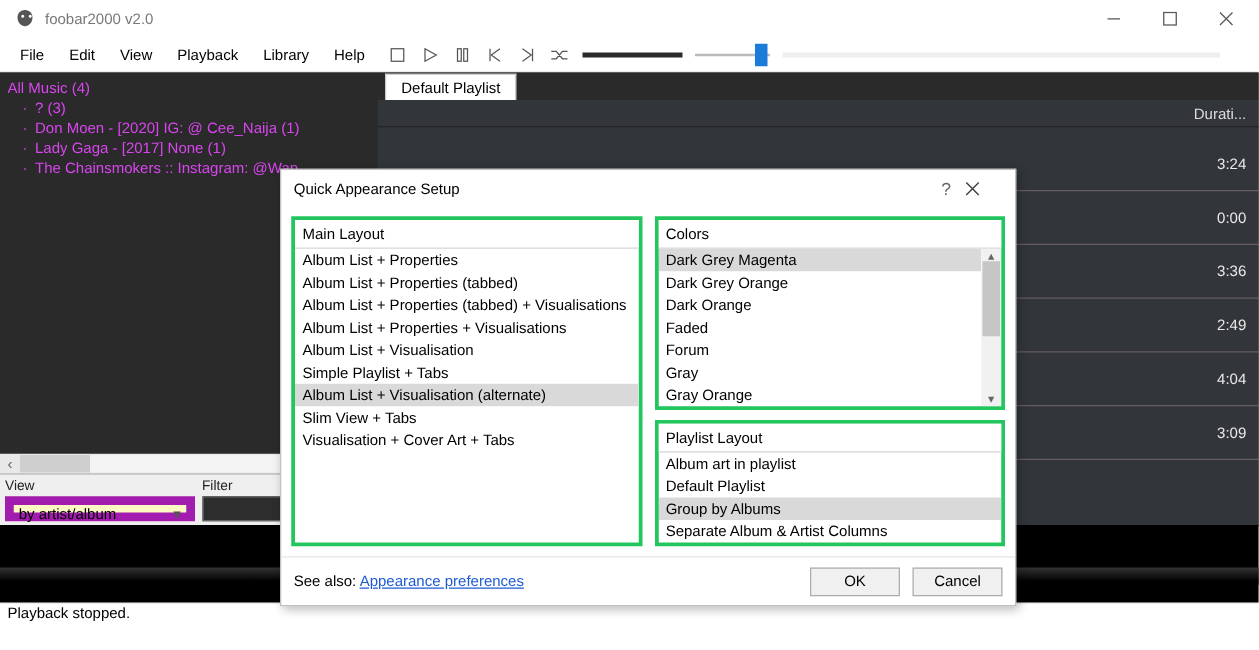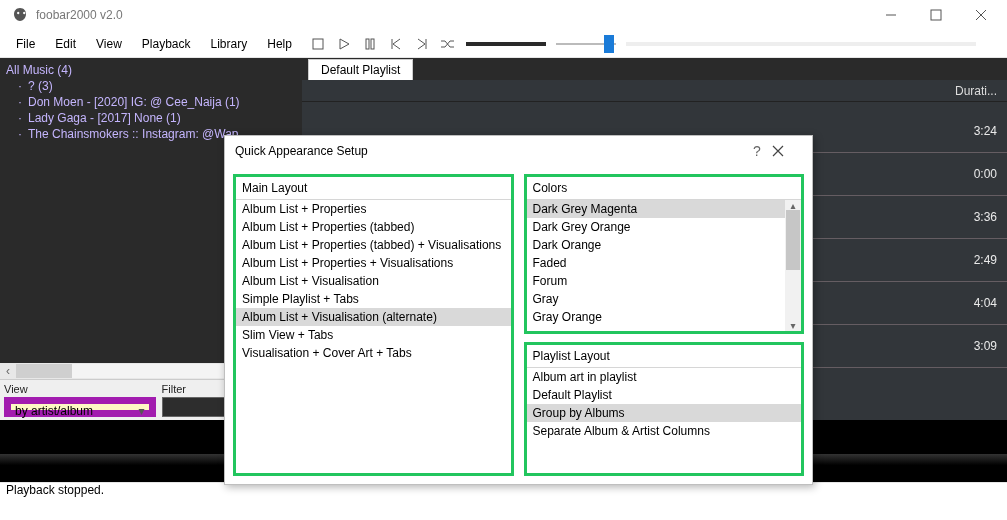--- a/index.html
+++ b/index.html
@@ -19,21 +19,21 @@
 .toolbar .tool-icon { width: 16px; height: 16px; display: flex; align-items: center; justify-content: center; }
 .vol, .seek { display: flex; align-items: center; }
 .vol .track { width: 80px; height: 4px; background: #2a2a2a; position: relative; }
 .seek .track { width: 60px; height: 2px; background: #bbb; position: relative; }
 .seek .thumb { width: 10px; height: 18px; background: #1a7bd8; position: absolute; left: 48px; top: -8px; }
 .seek2 .track { width: 350px; height: 4px; background: #eee; }
 
 
 .mainrow { display: flex; height: 362px; background: #2a2a2a; position: relative; }
 .leftpane { width: 302px; background: #2a2a2a; display: flex; flex-direction: column; position: relative; }
-.lib-tree { flex: 1; padding: 4px 6px; color: #c4b5fd; overflow: hidden; }
+.lib-tree { flex: 1; padding: 4px 6px; color: #d946ef; overflow: hidden; }
 .lib-tree .node { white-space: nowrap; overflow: hidden; text-overflow: ellipsis; padding: 1px 0; }
 .lib-tree .node.child { padding-left: 12px; }
 .lib-tree .node .toggle { display: inline-block; width: 10px; }
 .lib-scroll { height: 16px; background: #e8e8e8; display: flex; align-items: center; }
 .lib-scroll .lt { width: 16px; text-align: center; color: #666; }
 .lib-scroll .tk { flex: 1; background: #f4f4f4; position: relative; height: 14px; }
 .lib-scroll .th { position: absolute; left: 0; top: 0; height: 14px; width: 56px; background: #cfcfcf; }
 .view-filter { background: #efefef; padding: 3px 4px; border-top: 1px solid #ccc; display: flex; gap: 6px; }
 .vf-block { flex: 1; display: flex; flex-direction: column; gap: 2px; }
 .vf-label { font-size: 11px; color: #222; }
@@ -288,20 +288,28 @@
               <div class="list" id="pl-layout-list">
                 <div class="item">Album art in playlist</div>
                 <div class="item">Default Playlist</div>
                 <div class="item sel">Group by Albums</div>
                 <div class="item">Separate Album &amp; Artist Columns</div>
               </div>
             </div>
         </div>
       </div>
     </div>
+    <div class="dlg-foot">
+      <span class="see">
+        <span>See also: </span><a href="#">Appearance preferences</a>
+      </span>
+      <span class="sp"></span>
+      <div class="btn">OK</div>
+      <div class="btn">Cancel</div>
+    </div>
   </div>
 </div>
 
 <div class="vizstrip">
   <div class="floor"></div>
 </div>
 
 <div class="statusbar">
   <span class="text">Playback stopped.</span>
 </div>

